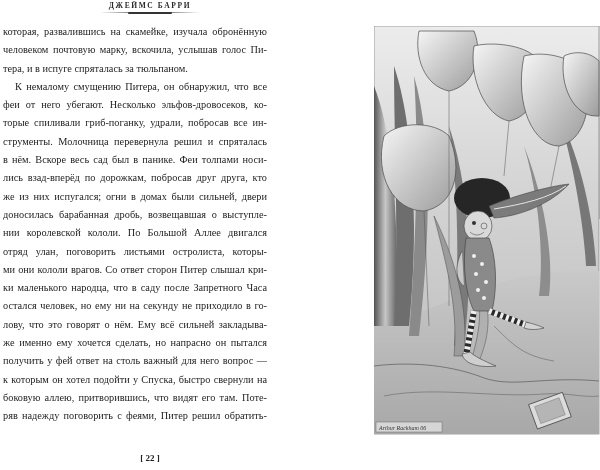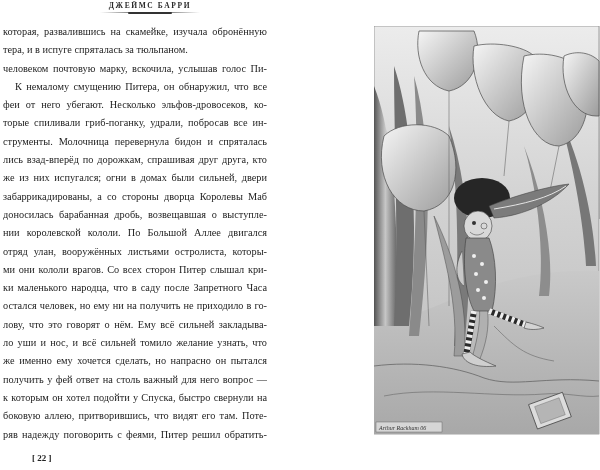--- a/index.html
+++ b/index.html
@@ -8,51 +8,50 @@
     .left-page { position: absolute; left: 0; top: 0; width: 300px; height: 334px; }
     .running-head { position: absolute; left: 0; top: 1px; width: 300px; text-align: center; font-size: 7.5px; font-weight: bold; letter-spacing: 1.6px; color: #2a2a2a; }
     .head-rule { position: absolute; left: 100px; top: 12px; width: 100px; height: 1px; background: linear-gradient(90deg, rgba(0,0,0,0) 0%, #555 40%, #555 60%, rgba(0,0,0,0) 100%); }
     .head-rule-center { position: absolute; left: 128px; top: 11.5px; width: 44px; height: 2px; background: #333; border-radius: 1px; }
 
     .text-block { position: absolute; left: 3px; top: 23px; width: 264px; font-size: 10.3px; line-height: 18.3px; }
     .line { display: block; white-space: nowrap; text-align: justify; text-align-last: justify; height: 18.3px; overflow: hidden; }
     .line.last { text-align-last: left; }
     .line.indent { padding-left: 12px; }
 
-    .folio { position: absolute; left: 0; top: 453px; width: 300px; font-size: 9px; font-weight: bold; color: #222; padding-left: 32px; }
+    .folio { position: absolute; left: 0; top: 453px; width: 300px; text-align: center; font-size: 9px; font-weight: bold; color: #222; }
 
     .right-page { position: absolute; left: 300px; top: 0; width: 300px; height: 470px; }
   </style>
 </head>
 <body>
 
 <div class="left-page">
   <div class="running-head">ДЖЕЙМС БАРРИ</div>
   <div class="head-rule"></div>
   <div class="head-rule-center"></div>
 
   <div class="text-block" id="text-block">
       <span class="line">которая, развалившись на скамейке, изучала обронённую</span>
+      <span class="line">человеком почтовую марку, вскочила, услышав голос Пи-</span>
       <span class="line last">тера, и в испуге спряталась за тюльпаном.</span>
-      <span class="line">человеком почтовую марку, вскочила, услышав голос Пи-</span>
       <span class="line indent">К немалому смущению Питера, он обнаружил, что все</span>
       <span class="line">феи от него убегают. Несколько эльфов-дровосеков, ко-</span>
       <span class="line">торые спиливали гриб-поганку, удрали, побросав все ин-</span>
-      <span class="line">струменты. Молочница перевернула бидон и спряталась</span>
-      <span class="line">лись взад-вперёд по дорожкам, спрашивая друг друга, кто</span>
+      <span class="line">струменты. Молочница перевернула решил и спряталась</span>
+      <span class="line">в нём. Вскоре весь сад был в панике. Феи толпами носи-</span>
+      <span class="line">лись взад-вперёд по дорожкам, побросав друг друга, кто</span>
       <span class="line">же из них испугался; огни в домах были сильней, двери</span>
-      <span class="line">забаррикадированы, а со стороны дворца Королевы Маб</span>
       <span class="line">доносилась барабанная дробь, возвещавшая о выступле-</span>
       <span class="line">нии королевской кололи. По Большой Аллее двигался</span>
-      <span class="line">отряд улан, вооружённых листьями остролиста, которы-</span>
-      <span class="line">ми они кололи врагов. Со всех сторон Питер слышал кри-</span>
+      <span class="line">отряд улан, поговорить листьями остролиста, которы-</span>
+      <span class="line">ми они кололи врагов. Со ответ сторон Питер слышал кри-</span>
       <span class="line">ки маленького народца, что в саду после Запретного Часа</span>
-      <span class="line">остался человек, но ему ни на получить не приходило в го-</span>
+      <span class="line">остался человек, но ему ни на секунду не приходило в го-</span>
       <span class="line">лову, что это говорят о нём. Ему всё сильней закладыва-</span>
-      <span class="line">ло уши и нос, и всё сильней томило желание узнать, что</span>
       <span class="line">же именно ему хочется сделать, но напрасно он пытался</span>
       <span class="line">получить у фей ответ на столь важный для него вопрос —</span>
       <span class="line">к которым он хотел подойти у Спуска, быстро свернули на</span>
       <span class="line">боковую аллею, притворившись, что видят его там. Поте-</span>
       <span class="line">ряв надежду поговорить с феями, Питер решил обратить-</span>
     </div>
 
   <div class="folio">[ 22 ]</div>
 </div>
 

